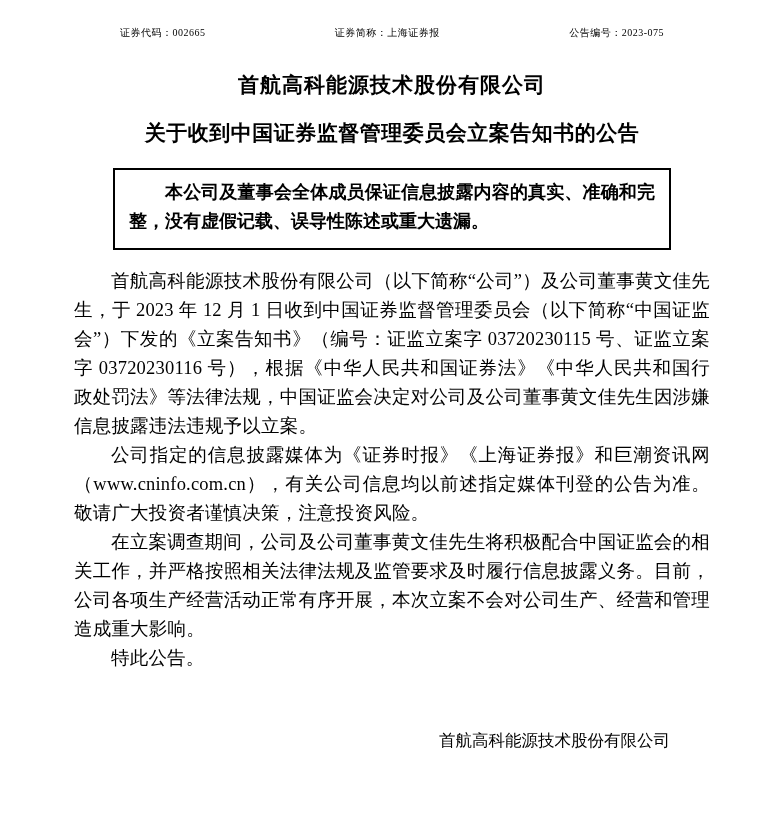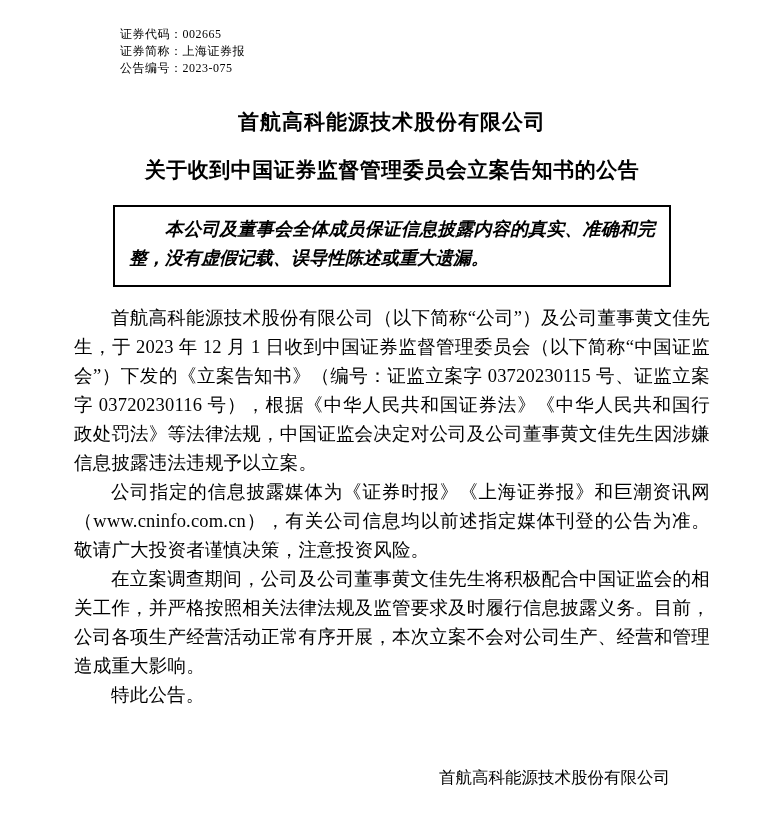--- a/index.html
+++ b/index.html
@@ -16,23 +16,22 @@
     color: #000000;
     font-family: "Liberation Serif", "DejaVu Serif", serif;
     padding: 26px 74px 20px 74px;
     overflow: hidden;
   }
   .doc-header {
     width: 544px;
     margin: 0 auto;
     display: flex;
     justify-content: space-between;
-    font-size: 12px;
+    font-size: 10px;
     white-space: nowrap;
-    flex-direction: column;
   }
   .doc-header span {
     letter-spacing: 0.5px;
   }
   .title-company {
     margin-top: 31px;
     text-align: center;
     font-size: 21px;
     font-weight: bold;
     letter-spacing: 1px;
@@ -45,21 +44,20 @@
     letter-spacing: 0.5px;
   }
   .declaration-box {
     box-sizing: border-box;
     width: 558px;
     margin: 21px auto 0 auto;
     border: 2px solid #000000;
     padding: 8px 14px 12px 14px;
     font-size: 18px;
     font-weight: bold;
-    font-style: italic;
     line-height: 29px;
     text-indent: 2em;
     text-align: justify;
   }
   .body-text {
     margin-top: 17px;
   }
   .body-text p {
     margin: 0;
     font-size: 18.5px;

